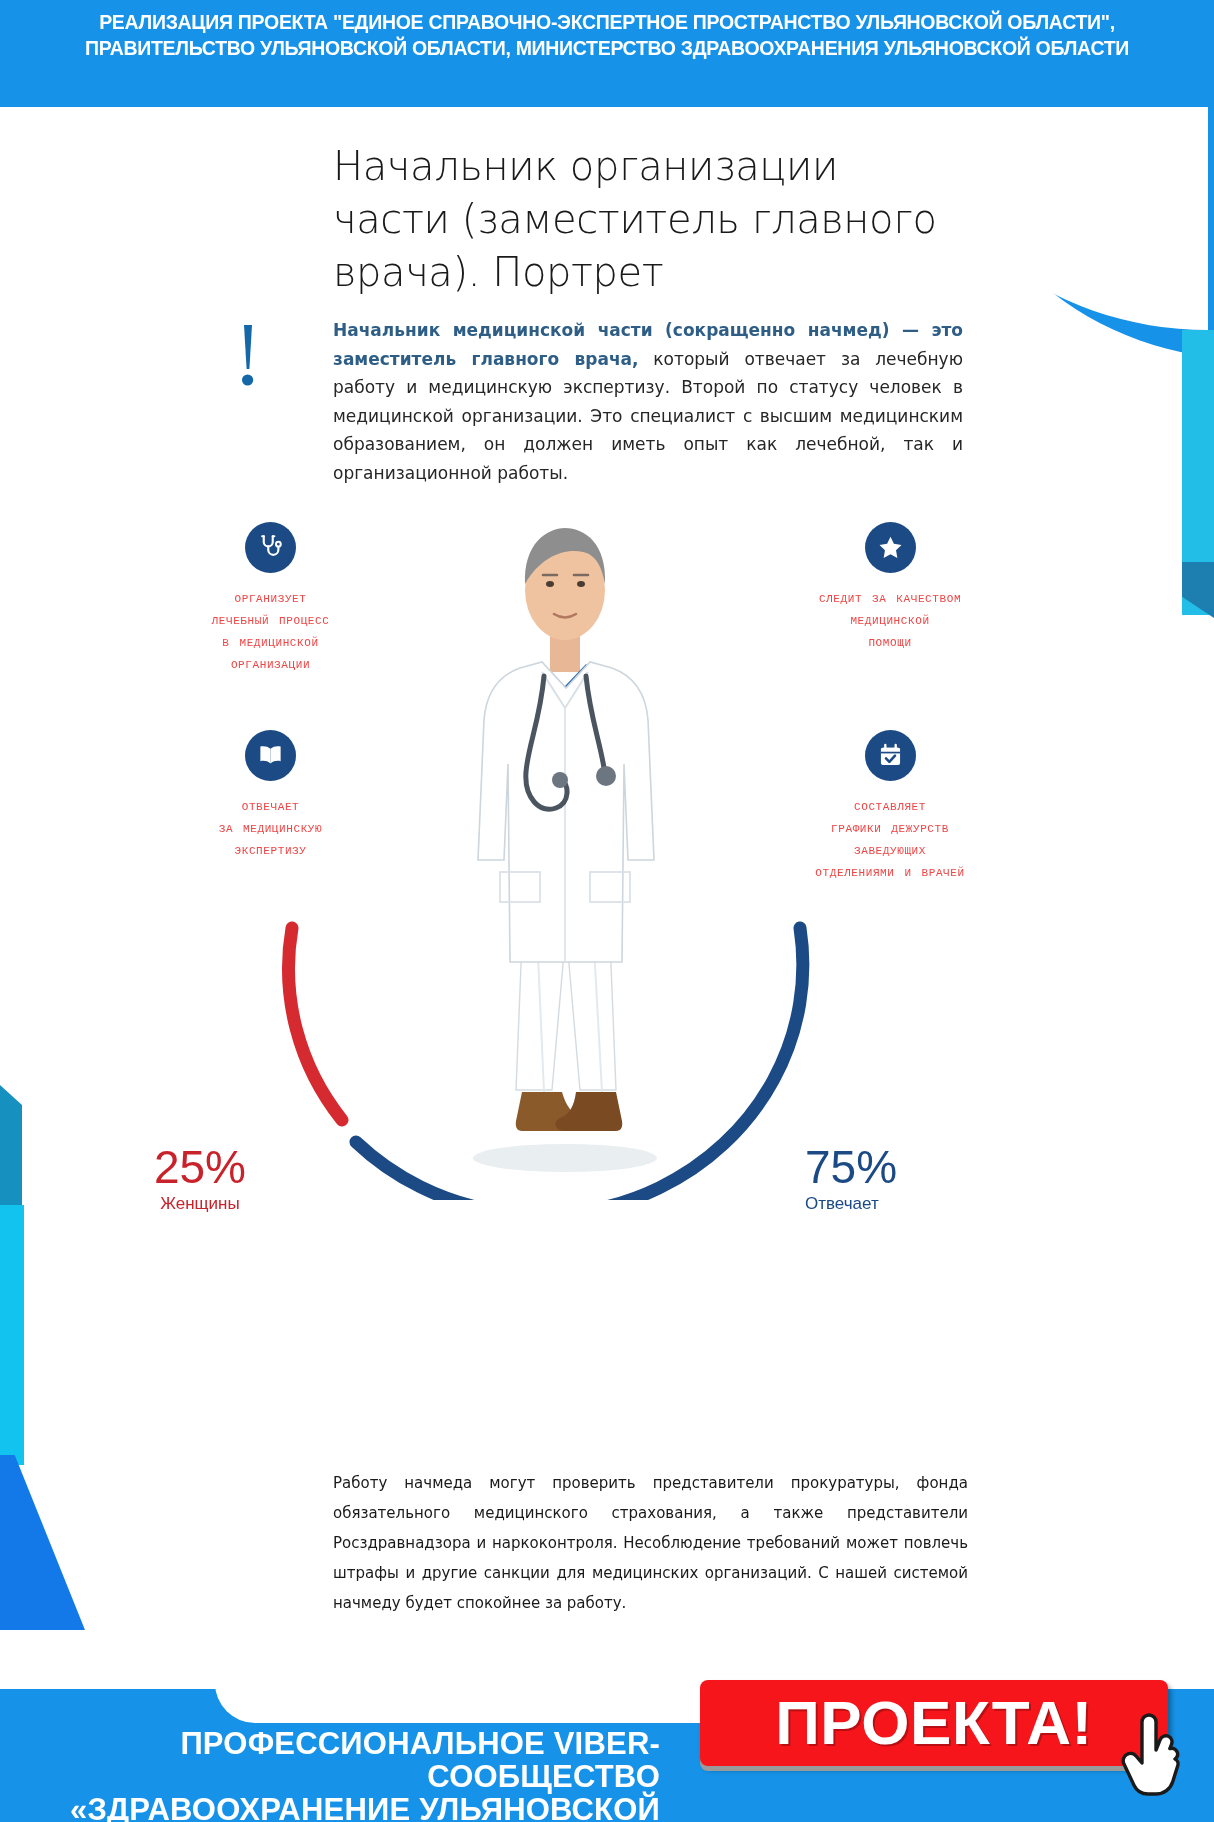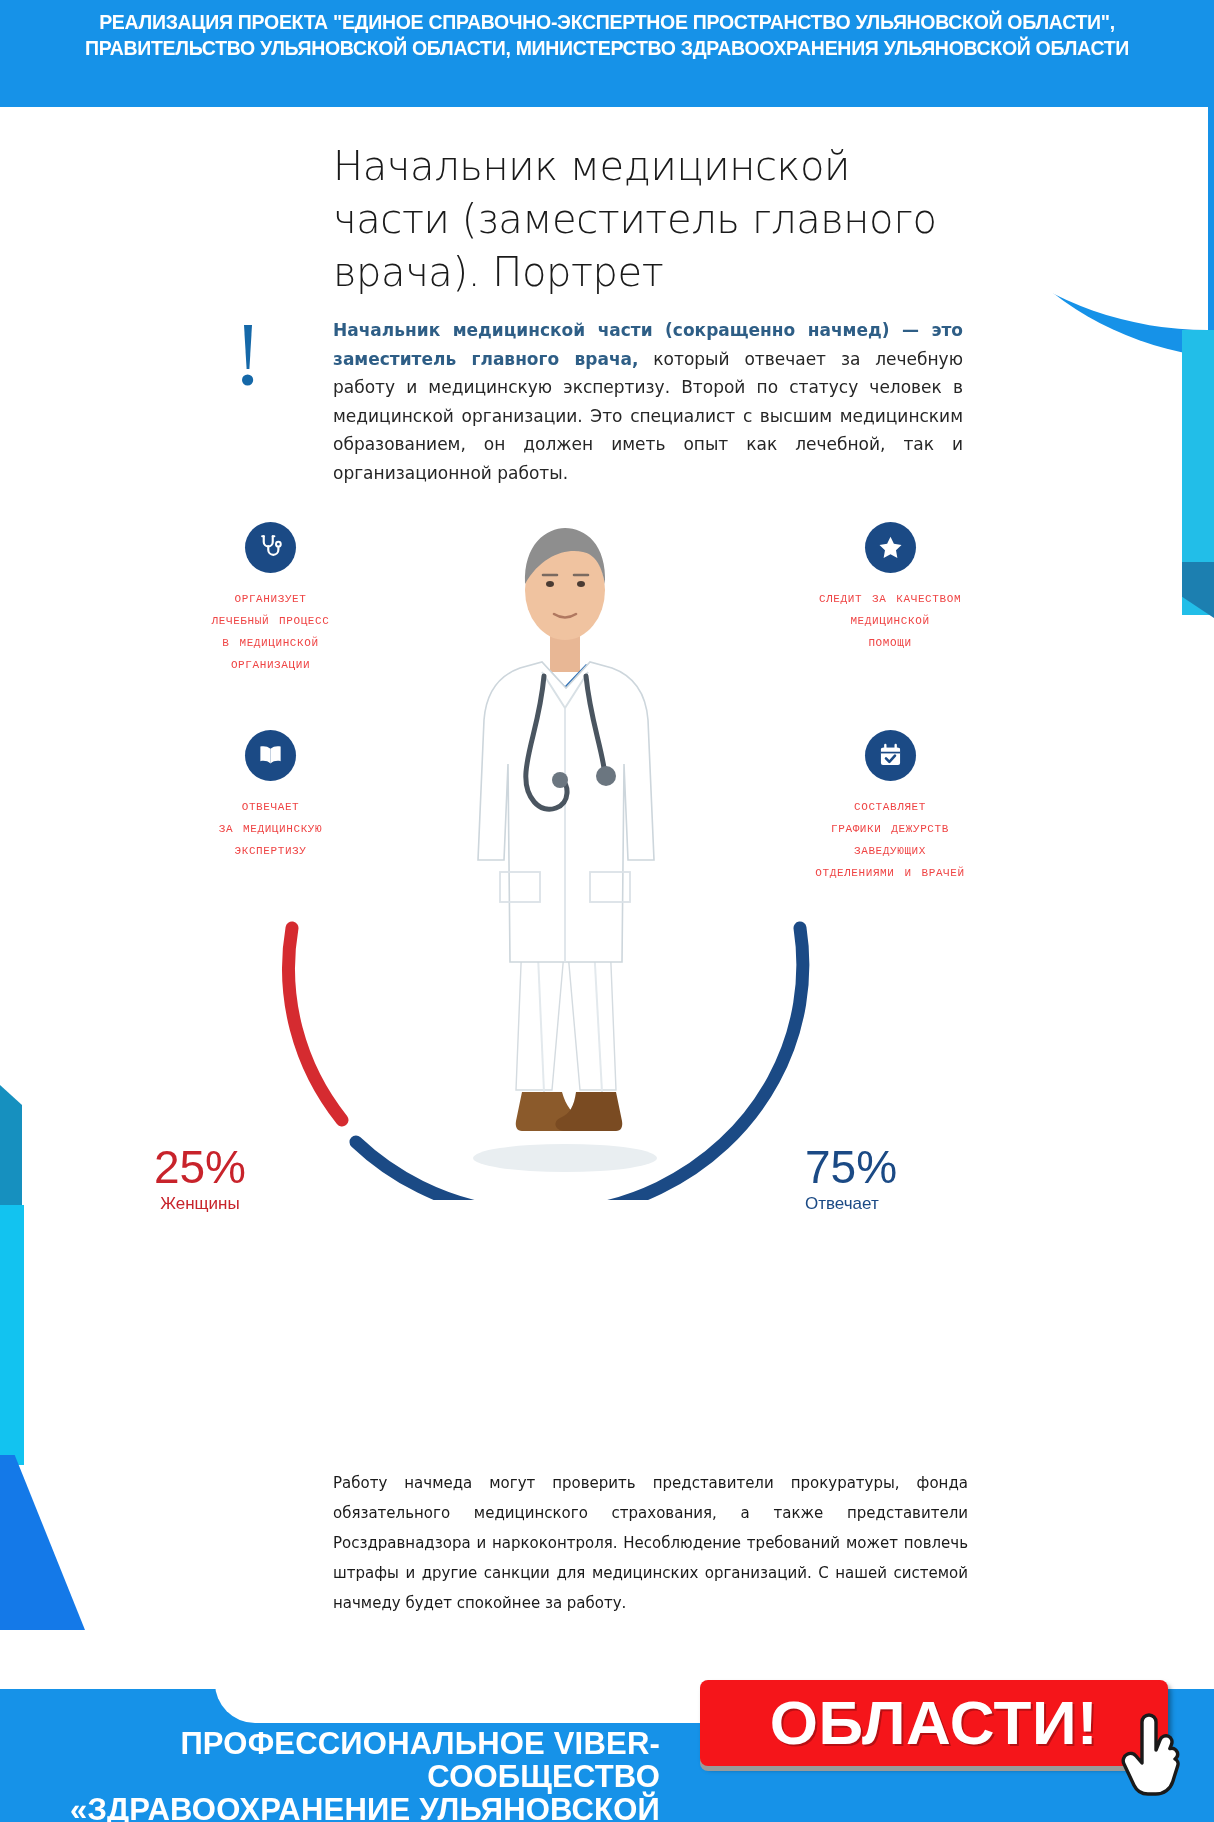--- a/index.html
+++ b/index.html
@@ -236,21 +236,21 @@
   <div class="ribbon-right-cyan"></div>
   <div class="ribbon-right-cyan-dark"></div>
   <div class="ribbon-left-dark"></div>
   <div class="ribbon-left-cyan"></div>
   <div class="ribbon-left-blue"></div>
 
   <div class="header-band">
     <div class="header-title">РЕАЛИЗАЦИЯ ПРОЕКТА "ЕДИНОЕ СПРАВОЧНО-ЭКСПЕРТНОЕ ПРОСТРАНСТВО УЛЬЯНОВСКОЙ ОБЛАСТИ", ПРАВИТЕЛЬСТВО УЛЬЯНОВСКОЙ ОБЛАСТИ, МИНИСТЕРСТВО ЗДРАВООХРАНЕНИЯ УЛЬЯНОВСКОЙ ОБЛАСТИ</div>
   </div>
 
-  <div class="main-title">Начальник медицинской части (заместитель главного врача). Портрет</div>
+  <div class="main-title">Начальник организации части (заместитель главного врача). Портрет</div>
 
   <div class="excl-mark">
     <svg width="26" height="64" viewBox="0 0 26 64" aria-hidden="true">
       <path d="M9 0 h8 l-2.6 44 h-2.8 Z" fill="#1568A8"></path>
       <circle cx="12.6" cy="55" r="5.6" fill="#1568A8"></circle>
     </svg>
   </div>
 
   <div class="intro-para"><b>Начальник медицинской части (сокращенно начмед) — это заместитель главного врача,</b><span> который отвечает за лечебную работу и медицинскую экспертизу. Второй по статусу человек в медицинской организации. Это специалист с высшим медицинским образованием, он должен иметь опыт как лечебной, так и организационной работы.</span></div>
 
@@ -373,21 +373,21 @@
 
   <div class="footer-band">
     <div class="footer-notch"></div>
     <div class="footer-text">
       <div>ПРОФЕССИОНАЛЬНОЕ VIBER-СООБЩЕСТВО</div>
       <div>«ЗДРАВООХРАНЕНИЕ УЛЬЯНОВСКОЙ ОБЛАСТИ»</div>
     </div>
   </div>
 
   <div class="join-btn">
-    <span class="join-btn-label">ОБЛАСТИ!</span>
+    <span class="join-btn-label">ПРОЕКТА!</span>
   </div>
 
   <div class="cursor-hand">
     <svg width="68" height="92" viewBox="0 0 68 92" aria-hidden="true">
       <path d="M24 10c0-4 3-7 7-7s7 3 7 7v28l4-10c1.5-3.6 5.2-5.2 8.4-3.8 3.2 1.4 4.4 5.2 3 8.4l-1.6 4c3-1 6.2.4 7.4 3.4 1 2.6 0 5.4-2.2 7 2.4 1 3.6 3.8 2.8 6.4l-5 16c-2.4 7.6-9 12.6-17 12.6H30c-6 0-11.4-3.4-14-8.8L6 52c-1.8-3.6-.4-8 3.2-9.8 3-1.6 6.6-.8 8.8 1.8l6 7V10z" fill="#ffffff" stroke="#1a1a1a" stroke-width="3.4" stroke-linejoin="round"></path>
     </svg>
   </div>
 
 </div>
 

